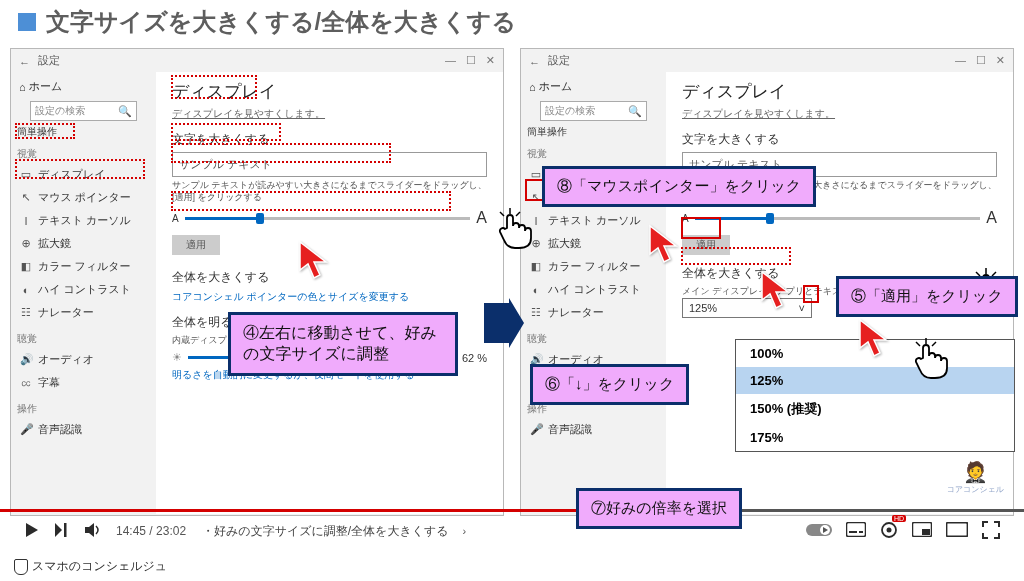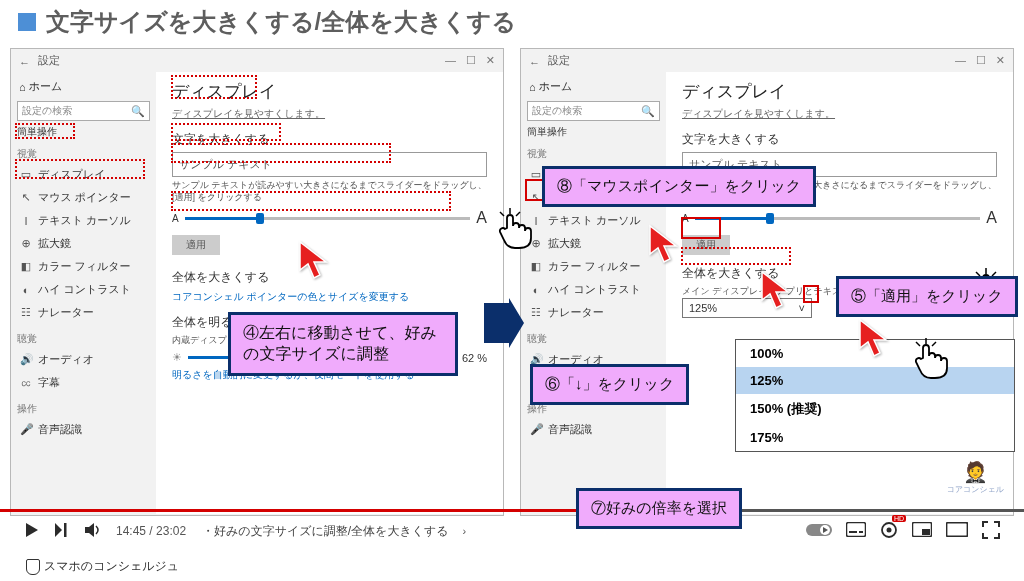--- a/index.html
+++ b/index.html
@@ -14,21 +14,21 @@
   .content { padding: 0 10px; display: flex; gap: 16px; position: relative; height: 468px; }
   .panel { flex: 1; border: 1px solid #b8b8b8; background: #f2f2f2; position: relative; overflow: visible; }
   
   
   .win-top { display: flex; align-items: center; padding: 4px 8px; font-size: 11px; color:#555; }
   .win-top .back { margin-right: 8px; }
   .win-top .wctl { margin-left:auto; display:flex; gap:10px; color:#777;}
   .win-body { display: flex; height: calc(100% - 24px); }
   .sidebar { width: 145px; background:#f2f2f2; padding:4px 6px; font-size:11px; color:#333;}
   .sidebar .home { display:flex; align-items:center; padding:3px 2px; }
-  .sidebar .search { display:flex; align-items:center; border:1px solid #aaa; background:#fff; padding:2px 4px; margin:4px 0; color:#888;}
+  .sidebar .search { display:flex; align-items:center; border:1px solid #aaa; background:#fff; padding:2px 4px; margin:4px 13px; color:#888;}
   .sidebar .search span:first-child{ flex:1; font-size:10px;}
   .sidebar .cat { color:#777; font-size:10px; margin:8px 0 2px; }
   .sidebar .item { display:flex; align-items:center; padding:4px 3px; gap:6px; }
   .sidebar .item .ic { width:12px; text-align:center; color:#555;}
   
   .main { flex:1; background:#fff; padding:8px 16px; font-size:11px; color:#333;}
   .main h2 { font-size:17px; font-weight:normal; color:#222; margin-bottom:4px;}
   .main .desc { font-size:10px; color:#666; margin-bottom:10px;text-decoration:underline;}
   .main h3 { font-size:12px; color:#333; margin:8px 0 4px; font-weight:normal;}
   .sample-box { border:1px solid #999; padding:4px 6px; font-size:11px; color:#555;}
@@ -77,21 +77,21 @@
   
   .player { position:absolute; left:0; right:0; bottom:0; height:72px; }
   .progress{height:3px; background:#555; position:relative;}
   .progress .fill{height:100%; width:64%; background:#d40000; position:relative;}
   .progress .dot{position:absolute; left:64%; top:-3px; width:9px; height:9px; border-radius:50%; background:#d40000;}
   .controls{height:38px; display:flex; align-items:center; padding:0 24px; color:#2b2b2b; gap:14px; font-size:13px;}
   .controls .icon{cursor:pointer;}
   .controls .time{font-size:12px; color:#555;}
   .controls .title{font-size:12px; color:#444; margin-left:2px;}
   .controls .spacer{flex:1;}
-  .branding{position:absolute; bottom:6px; left:26px; font-size:12px; color:#333; display:flex; align-items:center; gap:4px;}
+  .branding{position:absolute; bottom:6px; left:14px; font-size:12px; color:#333; display:flex; align-items:center; gap:4px;}
   .branding .shield{width:14px;height:16px;border:1.5px solid #333; border-radius:2px 2px 6px 6px;}
   
   .corner-logo{position:absolute; right:20px; bottom:86px; text-align:center; color:#93a6c9; font-size:8px;}
   .corner-logo .ic{font-size:20px;}
 </style>
 </head>
 <body>
 
 <div class="header">
   <div class="header-bullet"></div>

